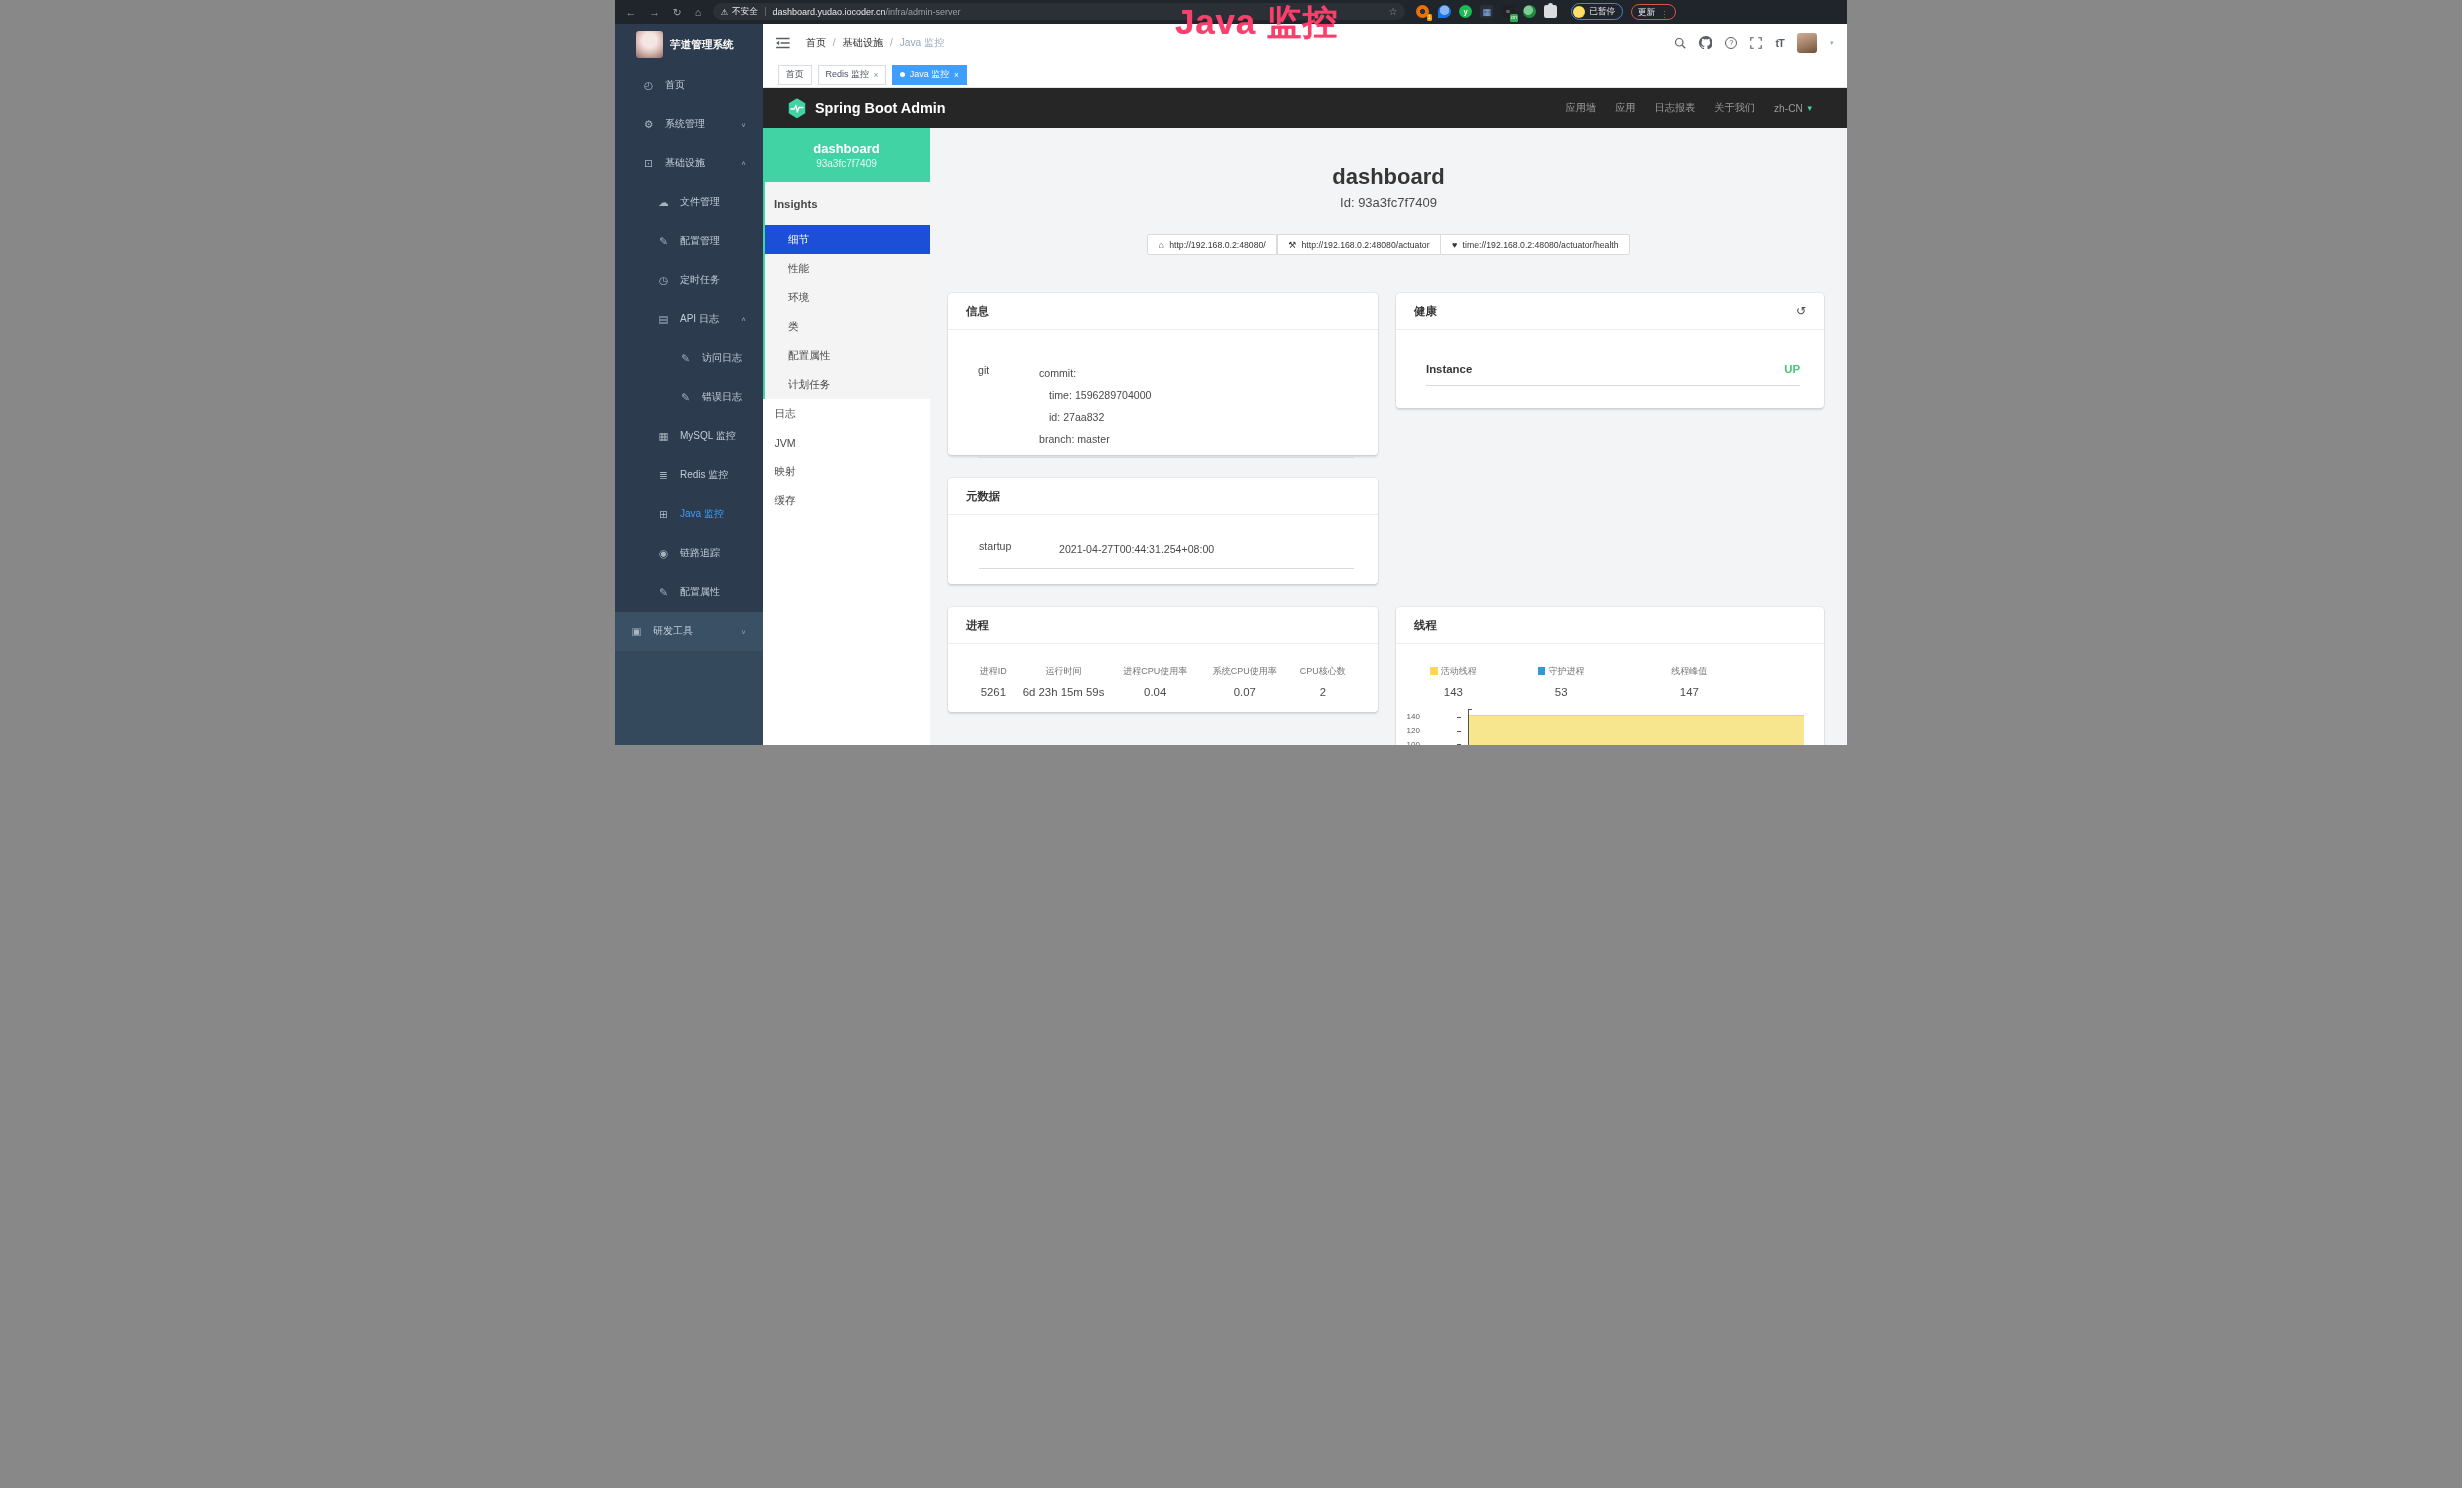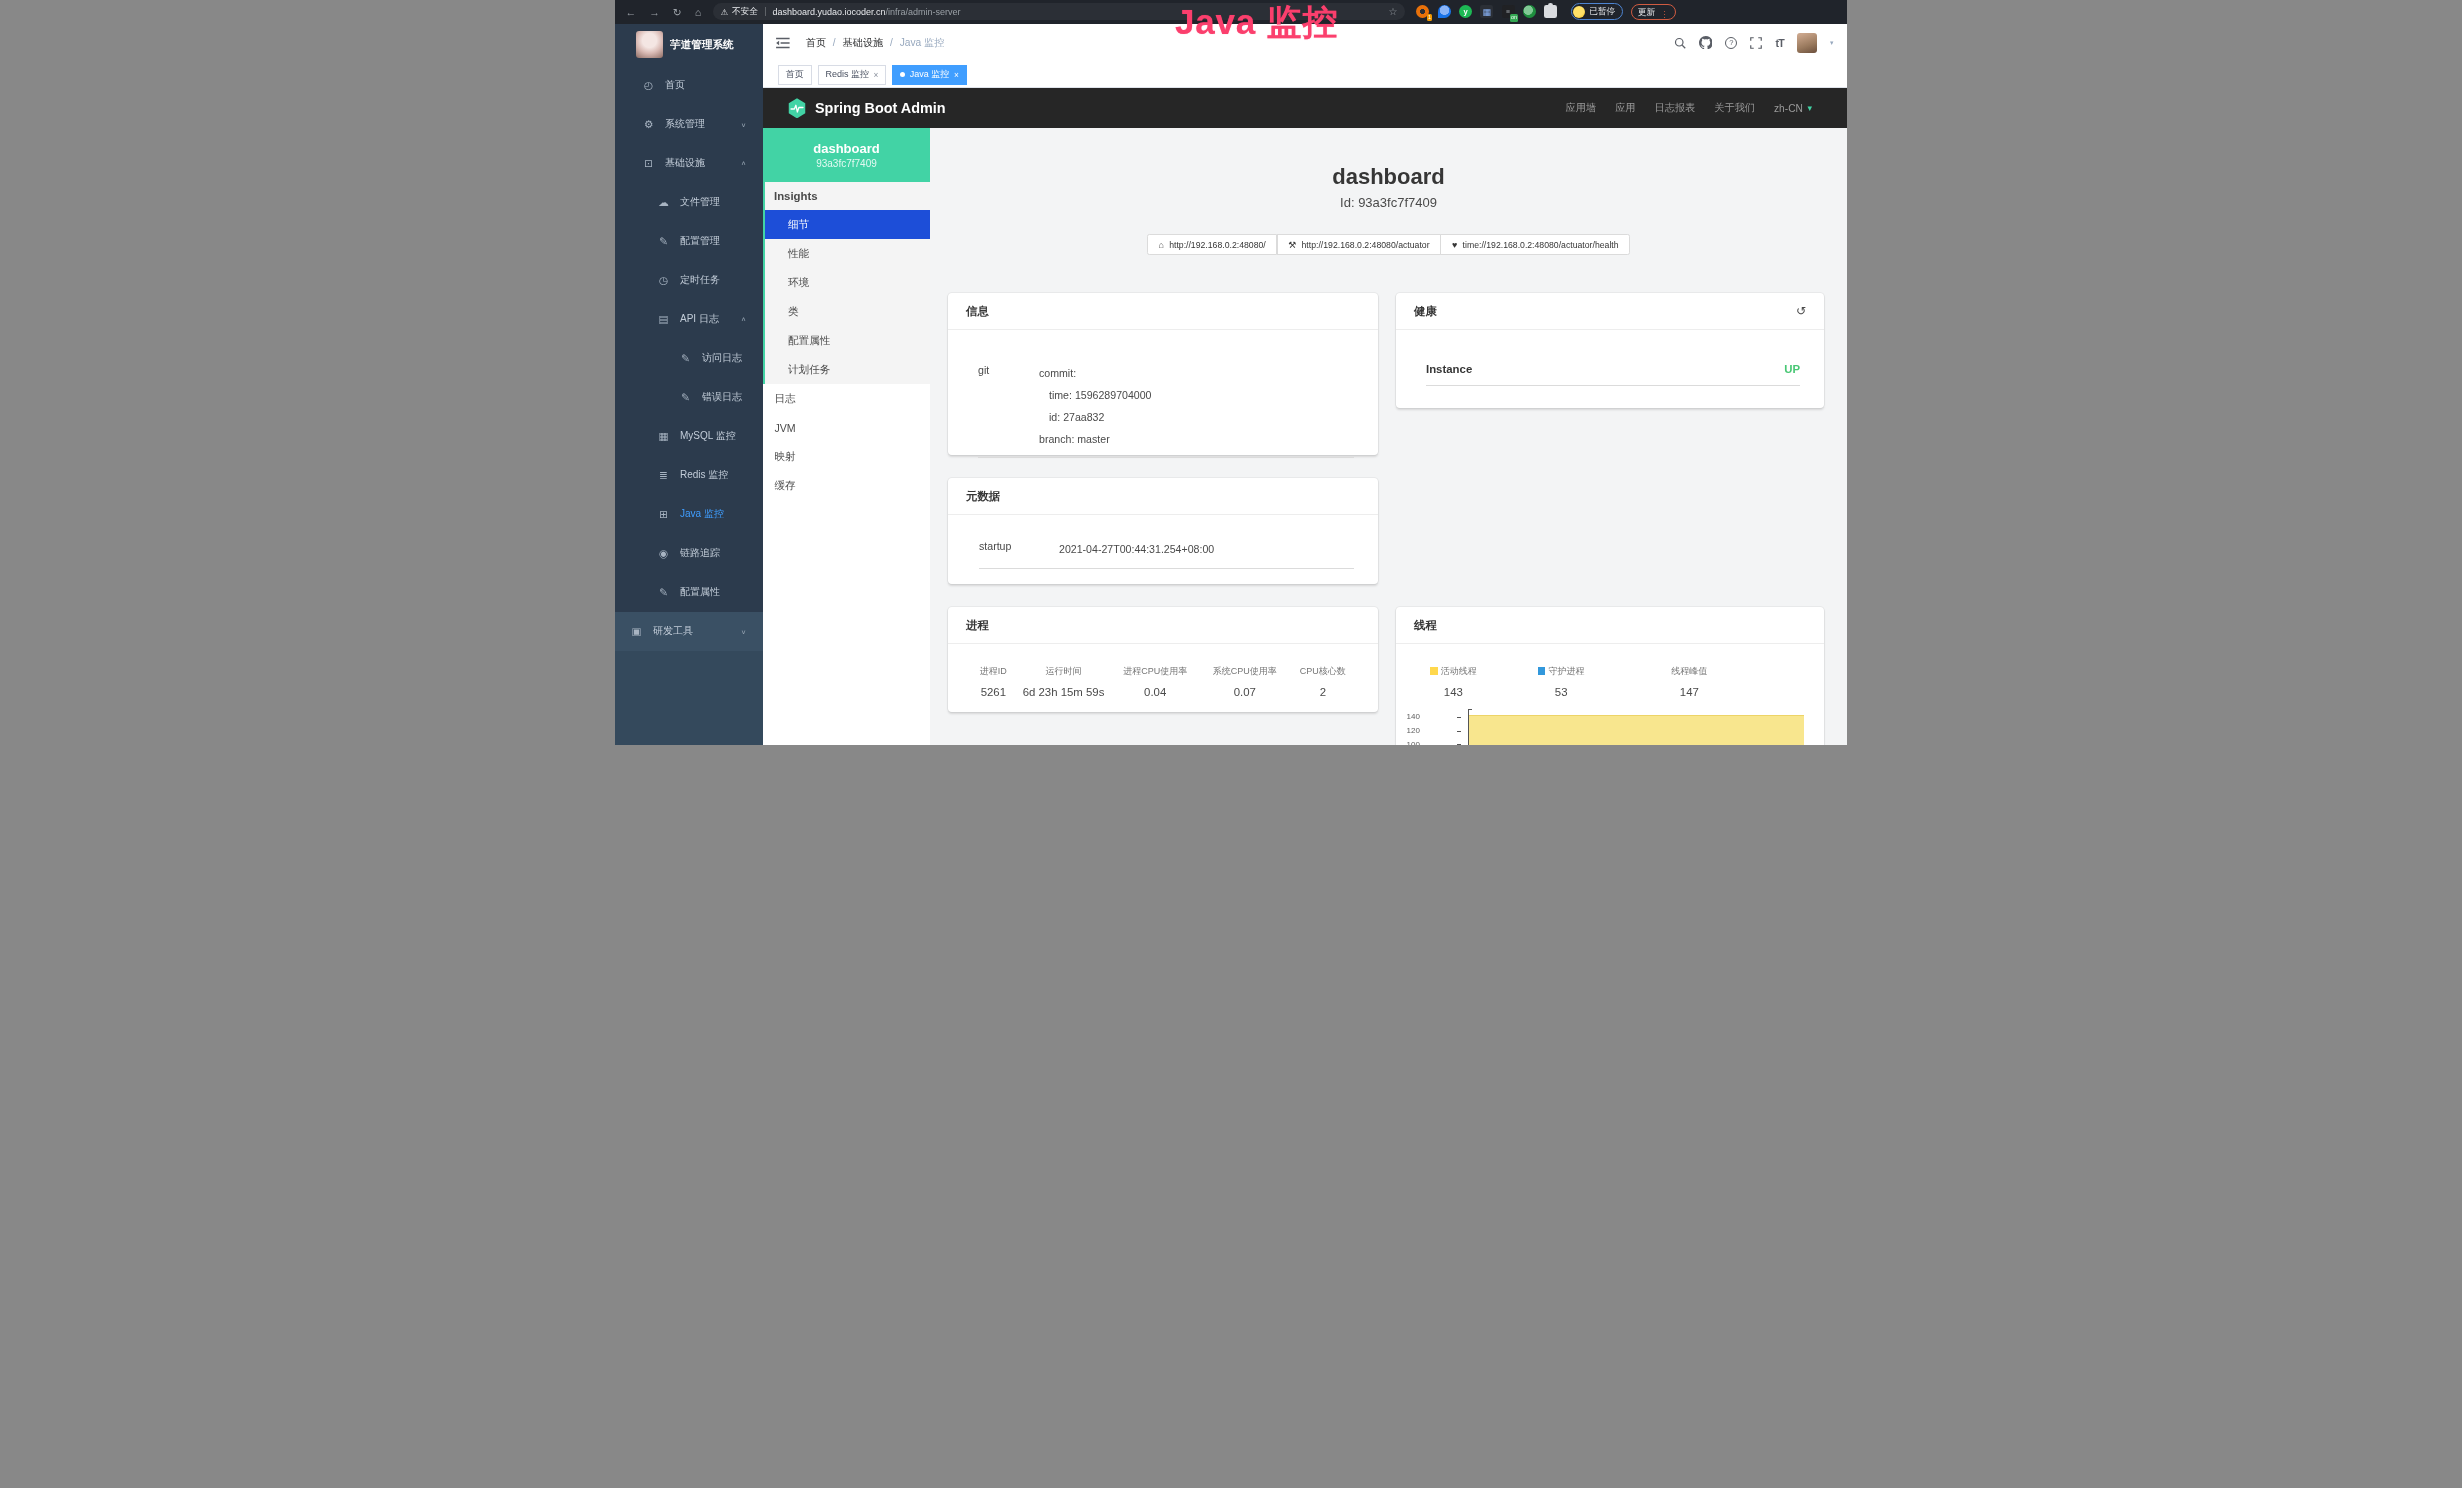--- a/index.html
+++ b/index.html
@@ -79,21 +79,21 @@
   .sba-nav .nitem { cursor:pointer; }
   .locale { display:flex; align-items:center; gap:4.6px; cursor:pointer; }
   .locale .lcaret { color:#42d3a5; font-size:9px; }
 
   
   .sba-sidebar { position:absolute; left:148px; top:128px; width:167px; height:617px; background:#fff; }
   .inst { height:54px; background:#42d3a5; color:#fff; display:flex; flex-direction:column; align-items:center; justify-content:center; cursor:pointer; }
   .inst-name { font-size:13px; font-weight:600; }
   .inst-id { font-size:10px; opacity:.85; margin-top:1.5px; }
   .sgroup { background:#f4f4f4; border-left:2.3px solid #42d3a5; }
-  .sgroup-label { height:28px; display:flex; align-items:center; padding-left:9px; font-size:11.4px; font-weight:600; color:#4a4a4a; }
+  .sgroup-label { height:43px; display:flex; align-items:center; padding-left:9px; font-size:11.4px; font-weight:600; color:#4a4a4a; }
   .sitem { height:29px; display:flex; align-items:center; padding-left:23px; font-size:10.6px; color:#4a4a4a; cursor:pointer; }
   .sitem.active { background:#1d4ed8; color:#fff; }
   .ritem { height:29px; display:flex; align-items:center; padding-left:11.4px; font-size:10.6px; color:#4a4a4a; cursor:pointer; }
 
   
   .sba-main { position:absolute; left:315px; top:128px; width:917px; height:617px; background:#f3f4f5; overflow:hidden; }
   .main-title { margin-top:36px; text-align:center; font-size:22px; font-weight:700; color:#363636; }
   .main-id { margin-top:5.3px; text-align:center; font-size:13px; color:#4a4a4a; }
   .links { display:flex; justify-content:center; margin-top:24px; }
   .lbtn { height:21px; border:0.8px solid #dbdbdb; background:#fff; display:flex; align-items:center; gap:5.3px; padding:0 10.6px; font-size:8.7px; color:#363636; margin-left:-0.8px; cursor:pointer; }

